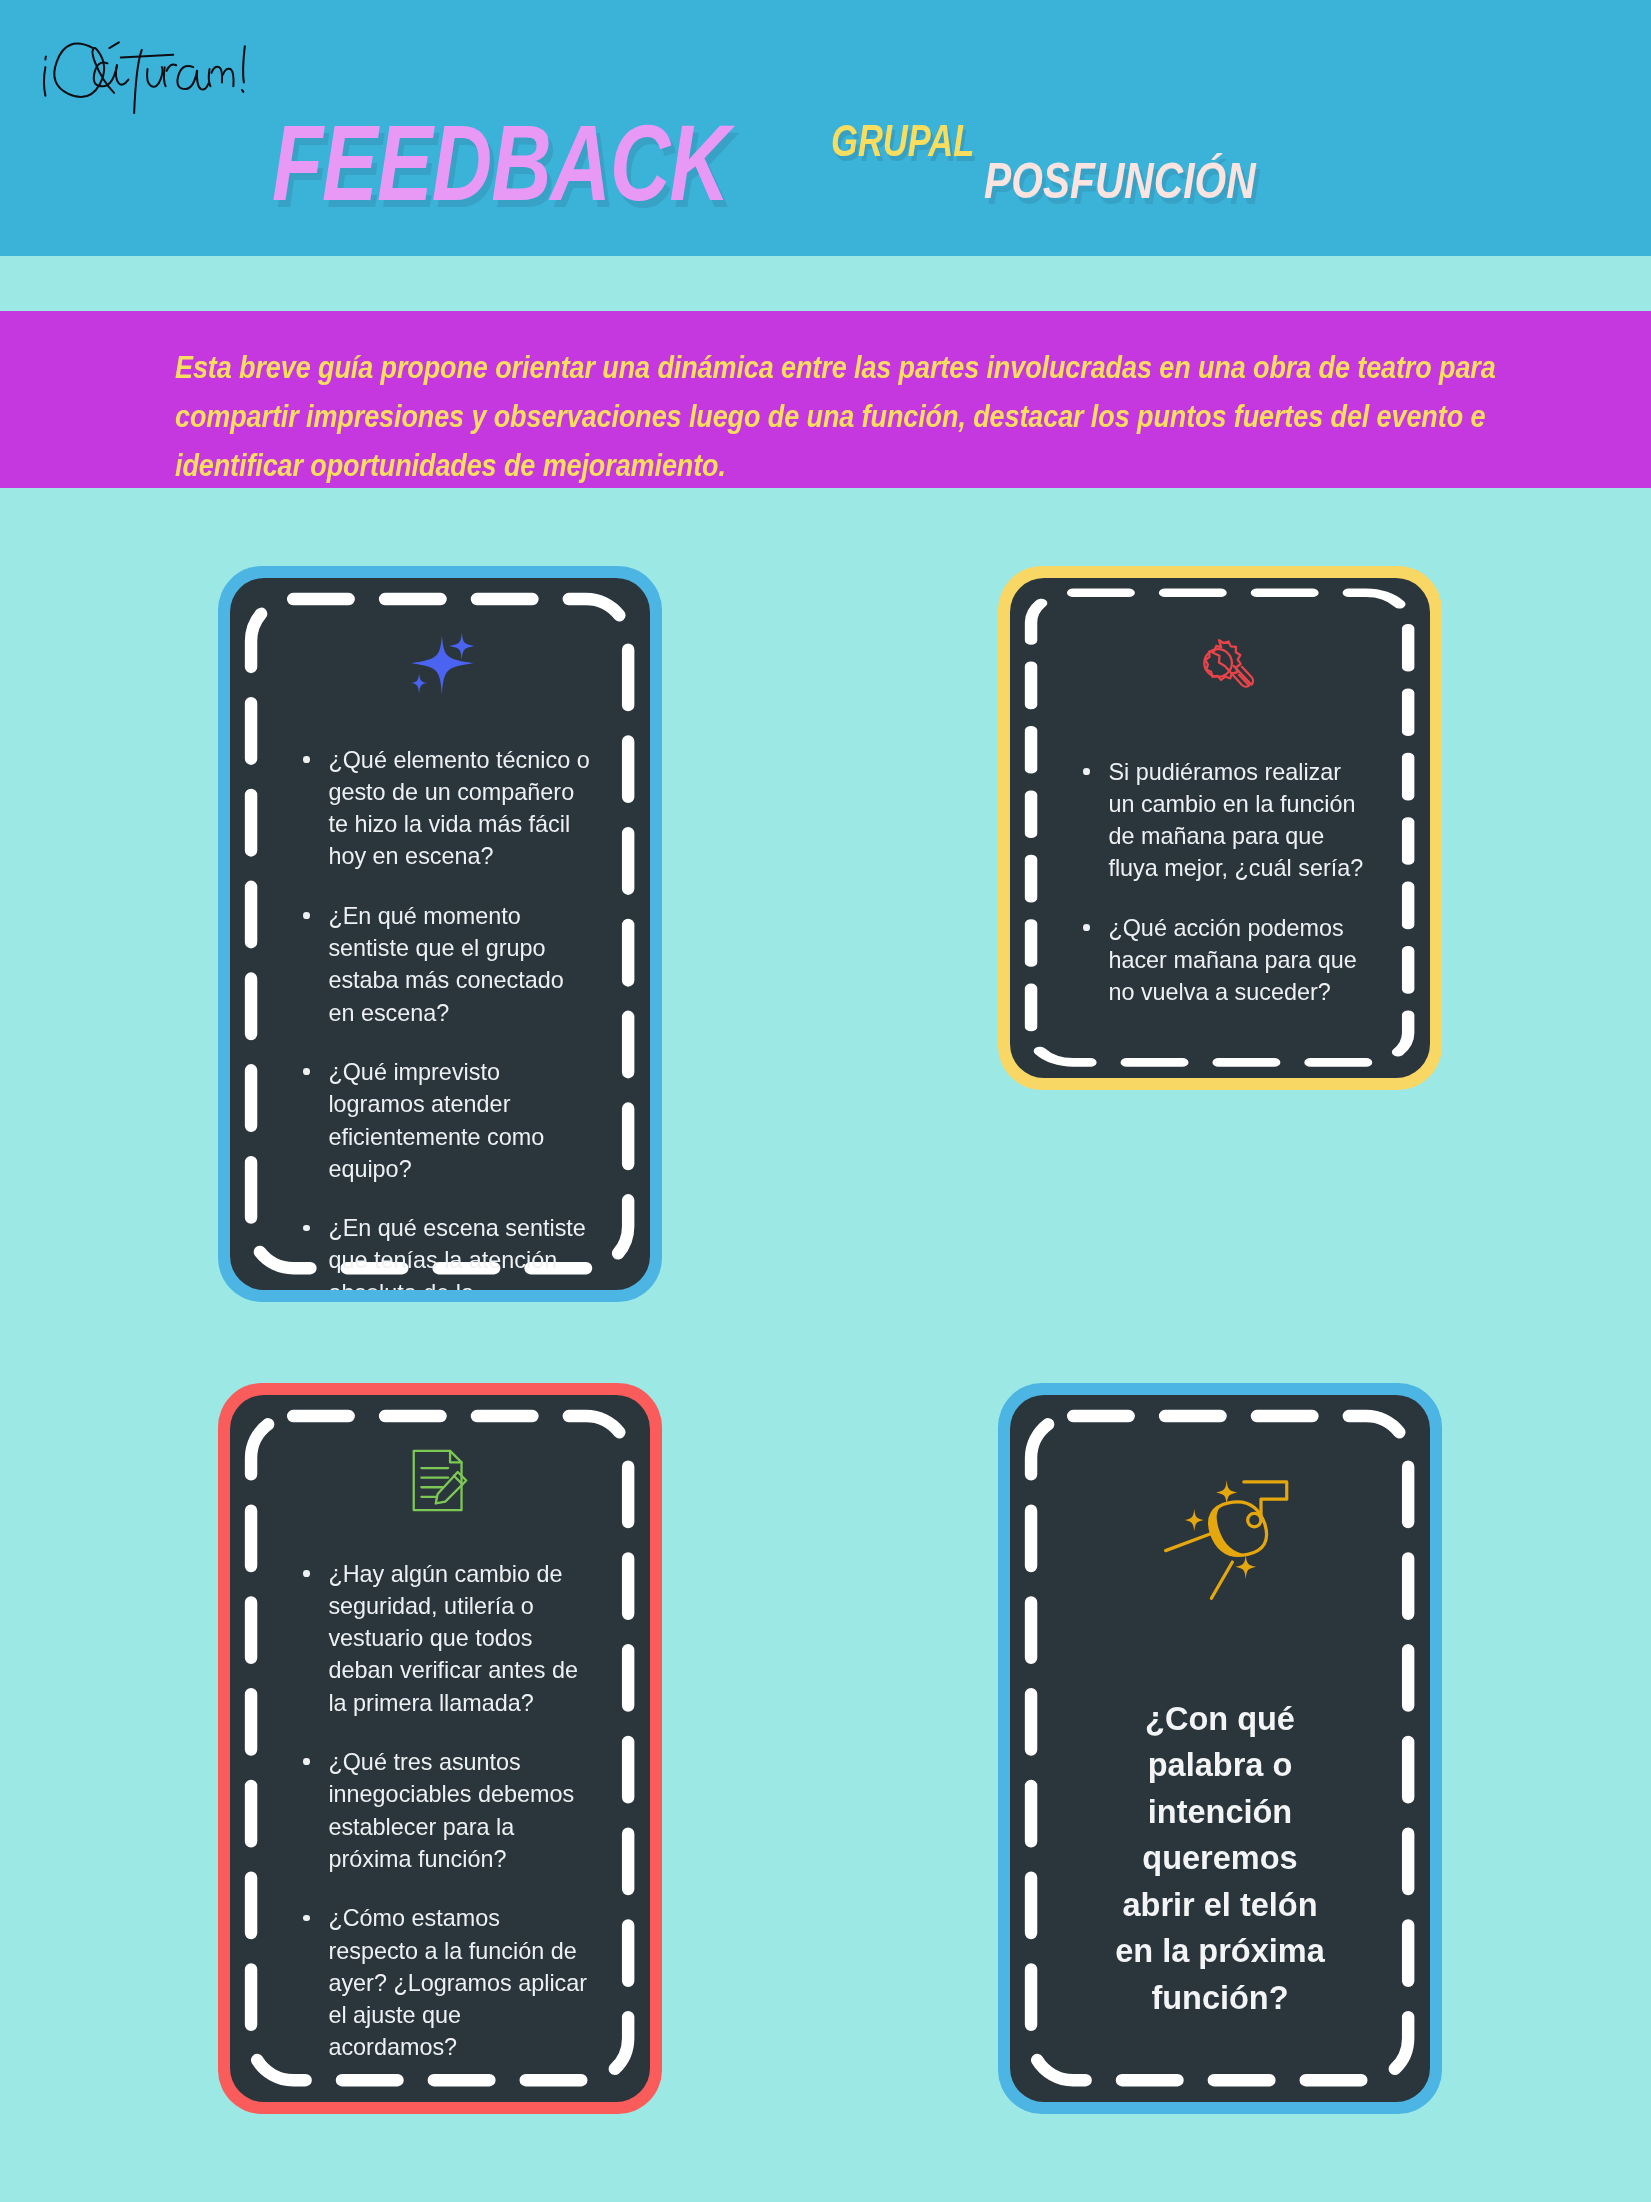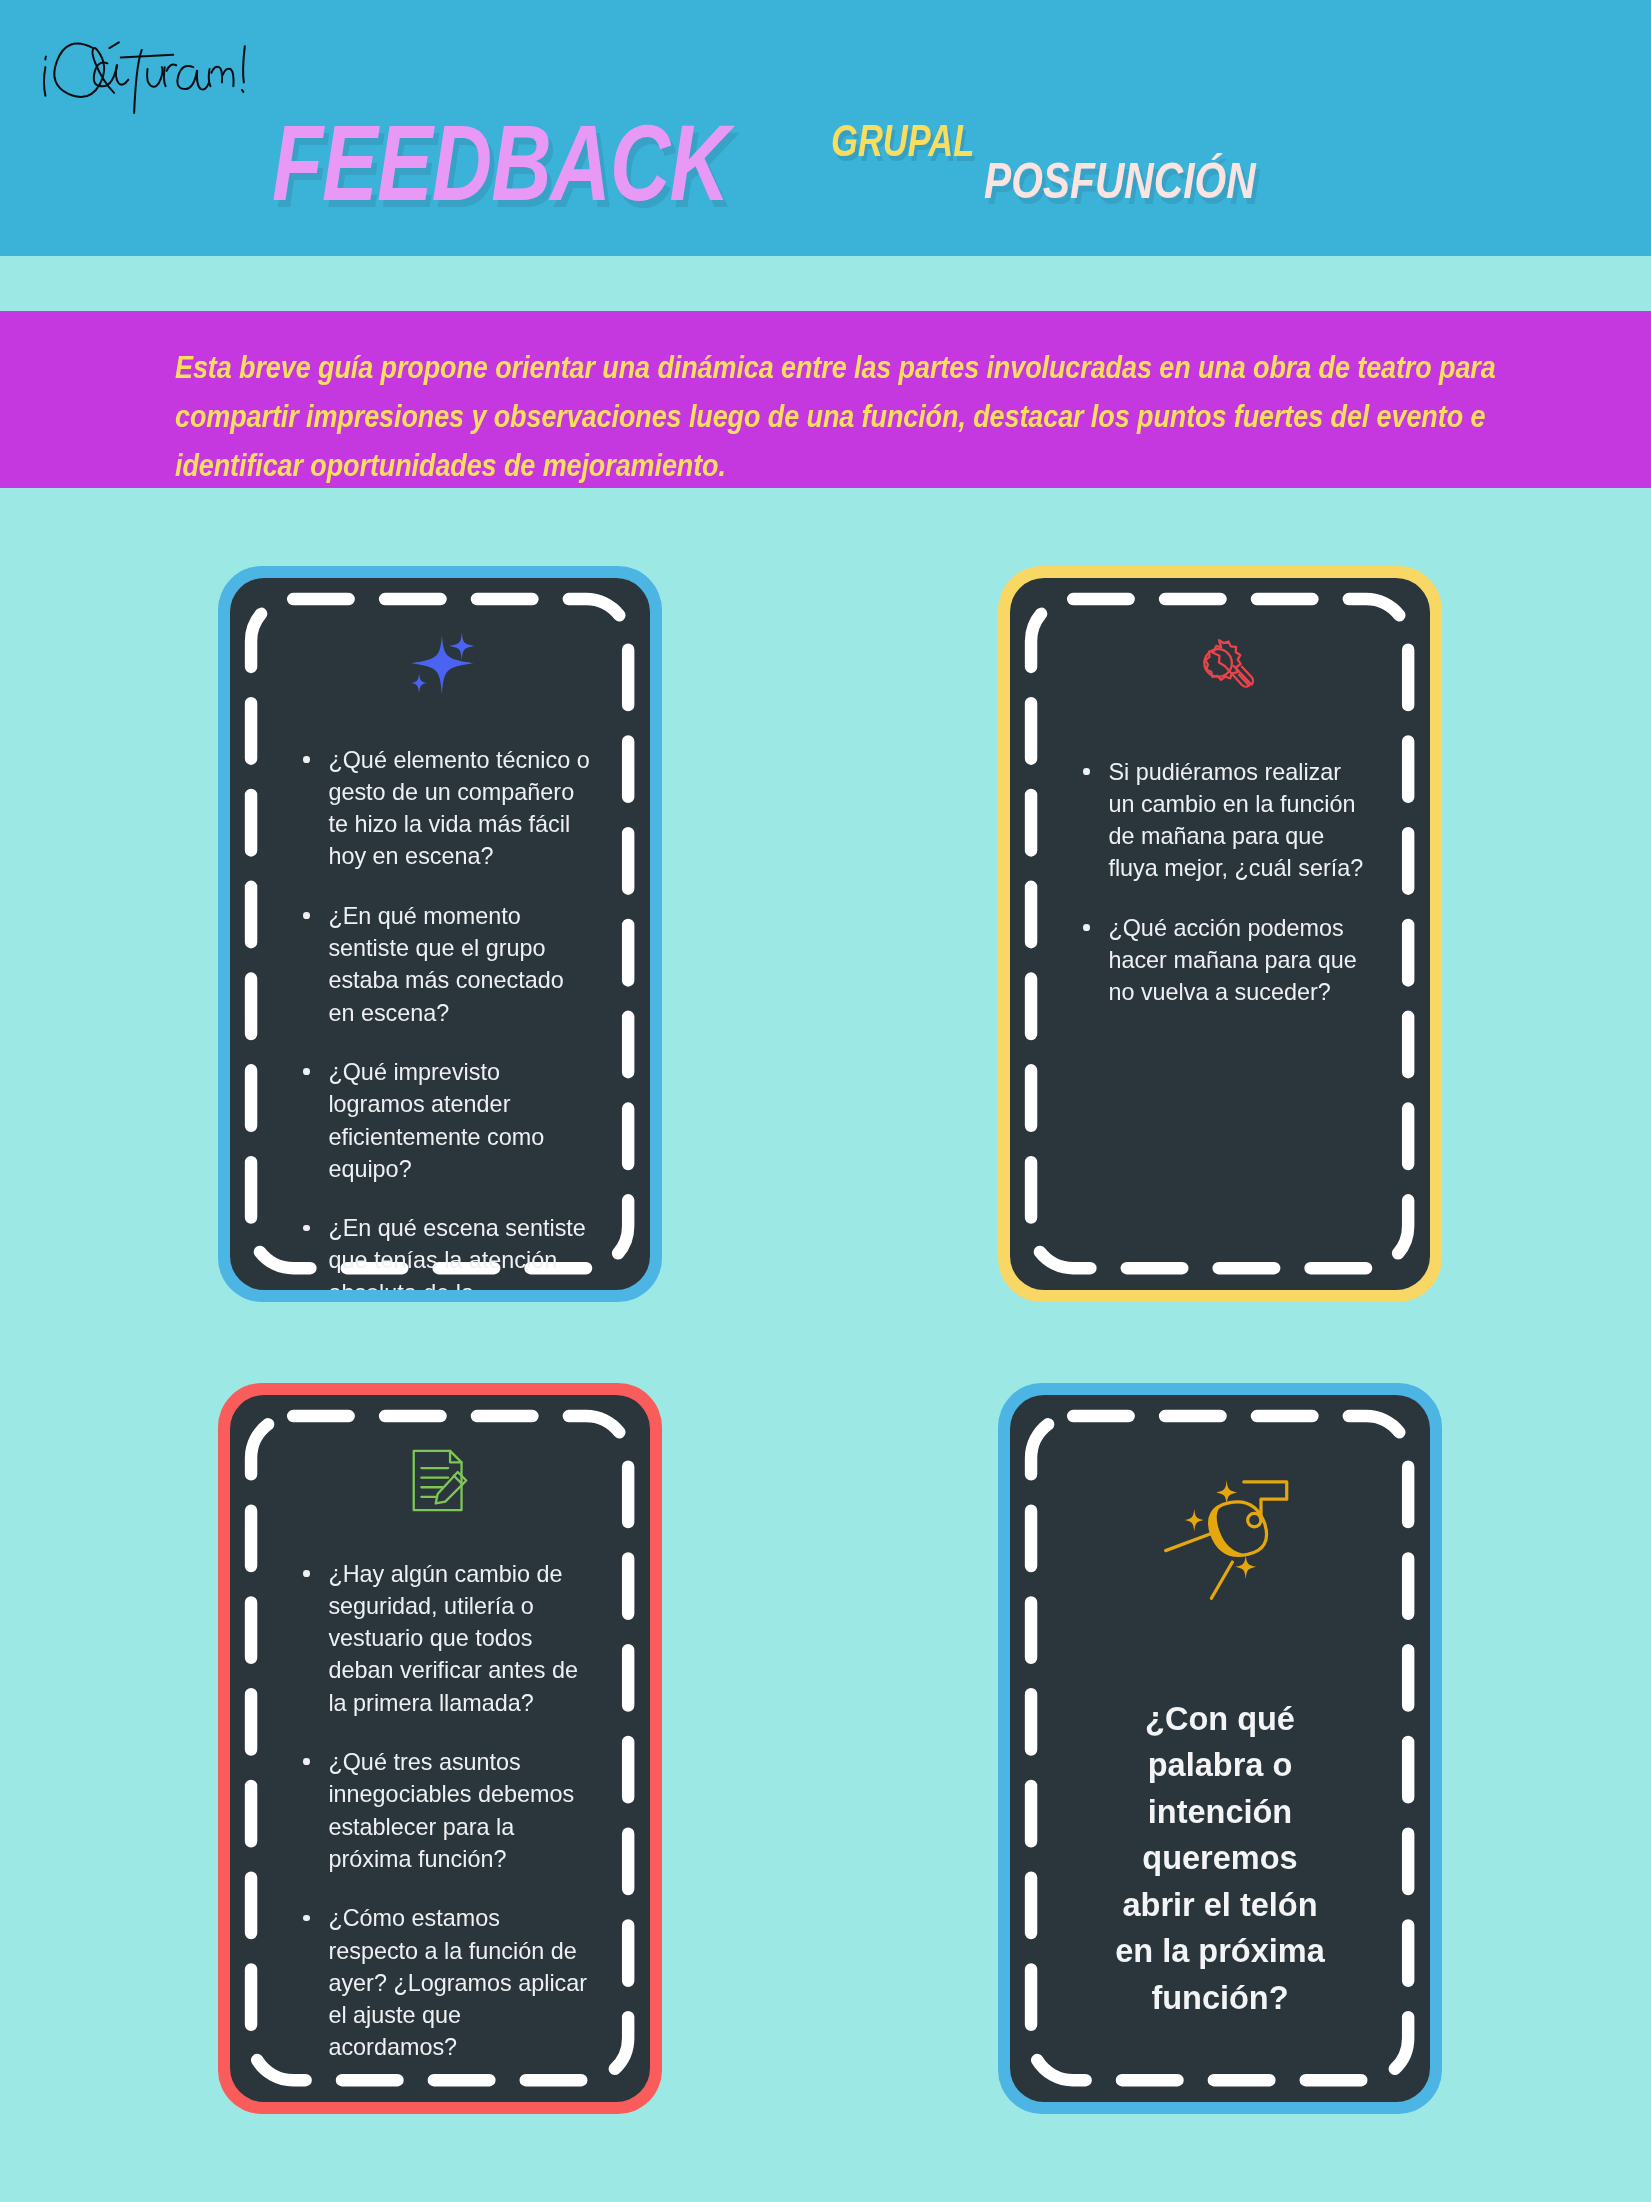--- a/index.html
+++ b/index.html
@@ -200,21 +200,21 @@
     text-align: center;
     color: #f2f4f6;
     font-weight: bold;
     font-size: 32.5px;
     line-height: 1.43;
     padding: 0 46px;
   }
 
   
   .card-1 { left: 218px; top:   0px; width: 444px; height: 736px; background: #4db5e3; }
-  .card-2 { left: 998px; top:   0px; width: 444px; height: 736px; background: #f9d765; }
+  .card-2 { left: 998px; top:   0px; width: 444px; height: 524px; background: #f9d765; }
   .card-3 { left: 218px; top: 817px; width: 444px; height: 731px; background: #fa5c5c; }
   .card-4 { left: 998px; top: 817px; width: 444px; height: 731px; background: #4db5e3; }
 
   .card-2 .bullets li, .card-2 .card-body { }
 </style>
 </head>
 <body>
 
 <div class="page">
 

